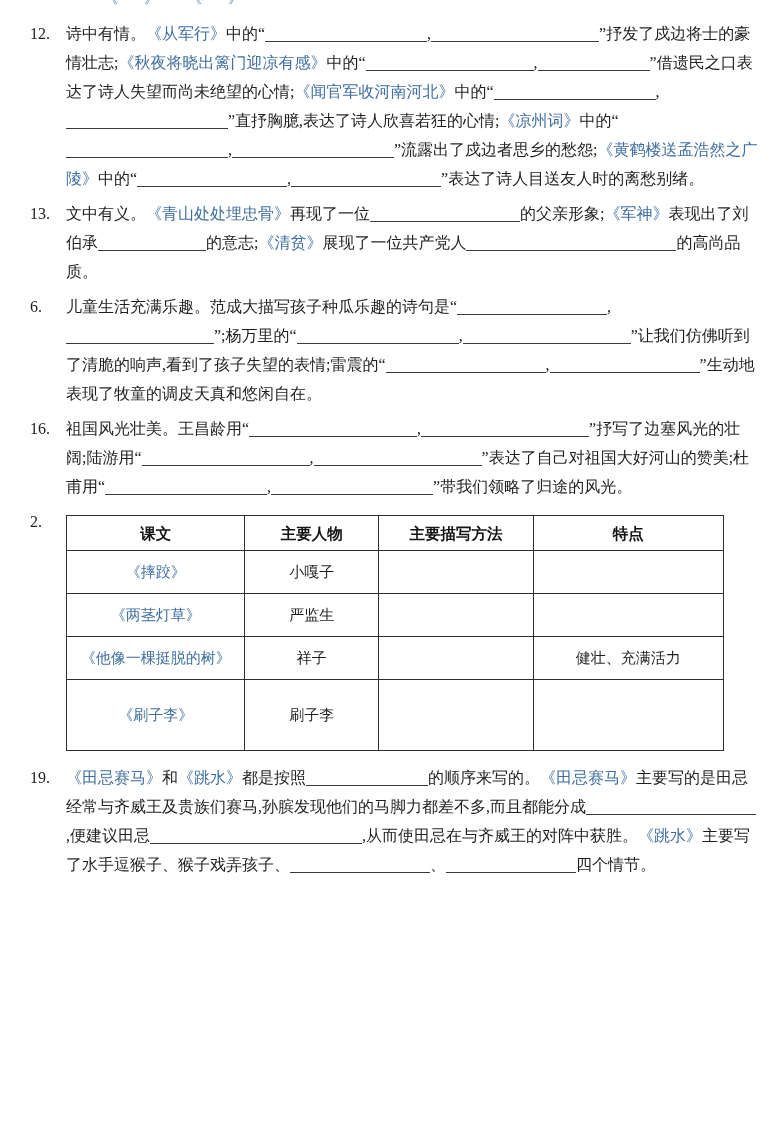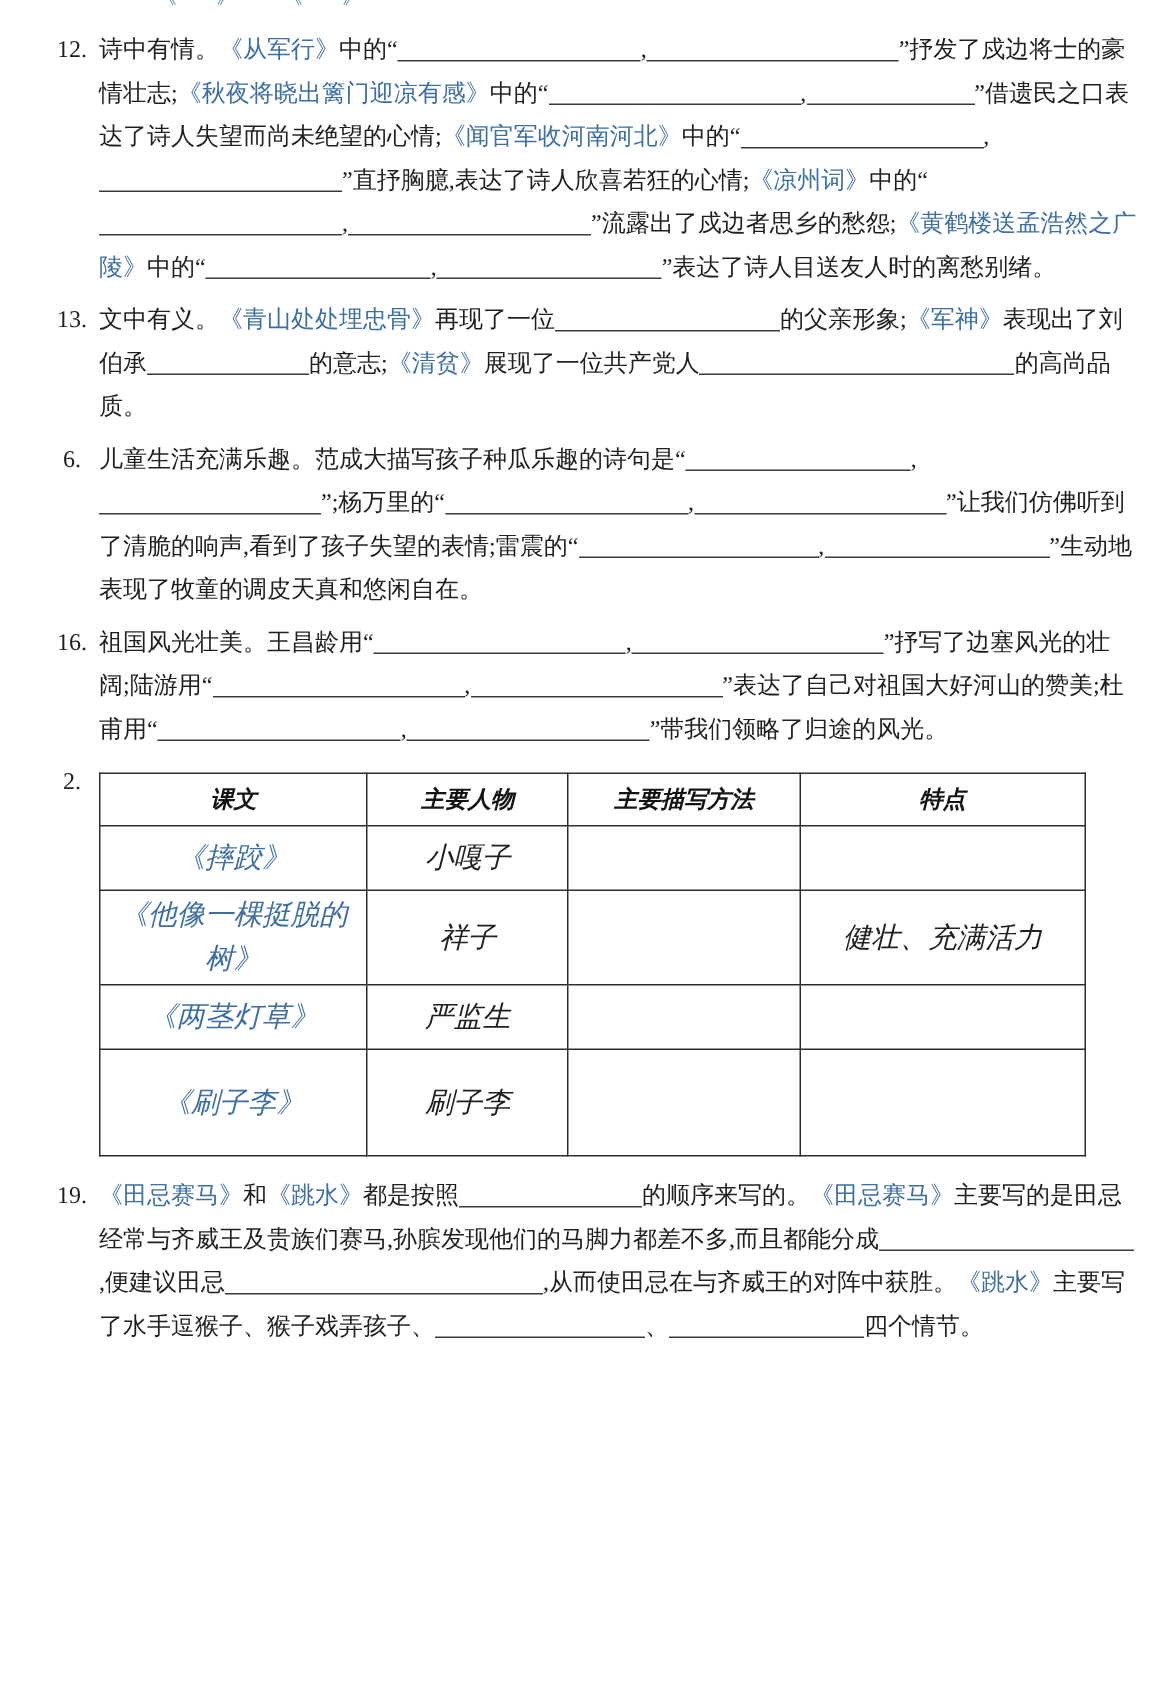--- a/index.html
+++ b/index.html
@@ -13,41 +13,40 @@
     background:#ffffff;overflow:hidden;
     padding:0 26px 0 30px;
     font-family:"Liberation Serif", serif;
     font-size:16px;line-height:29px;color:var(--text);
   }
   .top-clip{height:13px;overflow:hidden;}
   .clip-inner{display:block;transform:translateY(-17px);padding-left:72px;
     letter-spacing:26px;color:var(--blue);opacity:.85;}
   .questions{margin-top:6px;}
   .q{display:flex;margin-bottom:6px;}
-  .qnum{flex:0 0 36px;width:36px;text-align:center;}
+  .qnum{flex:0 0 36px;width:36px;}
   .qbody{flex:1;min-width:0;}
   .btitle{color:var(--blue);}
   .blank{
     display:inline-block;border-bottom:1px solid var(--line);
     height:14px;vertical-align:-3px;
   }
   table.fill-table{
     border-collapse:collapse;table-layout:fixed;width:658px;
     margin:8px 0 6px 0;
-    font-style:italic;
   }
   .fill-table th,.fill-table td{
     border:1.5px solid #2e2e2e;text-align:center;vertical-align:middle;
     padding:2px 4px;overflow:hidden;
   }
   .fill-table th{
     font-family:"Liberation Sans", sans-serif;font-weight:bold;
     height:30px;font-size:15.5px;color:#141414;
   }
-  .fill-table td{height:38px;font-size:19px;}
+  .fill-table td{height:38px;font-size:15px;}
   .fill-table tr.tall td{height:66px;}
   .fill-table td.title-cell{color:var(--blue);}
 </style>
 </head>
 <body>
 
 <div class="page">
 
   <div class="top-clip">
     <span class="clip-inner">《》《》</span>
@@ -96,30 +95,30 @@
             </tr>
           </thead>
           <tbody>
             <tr>
               <td class="title-cell">《摔跤》</td>
               <td>小嘎子</td>
               <td></td>
               <td></td>
             </tr>
             <tr>
+              <td class="title-cell">《两茎灯草》</td>
+              <td>严监生</td>
+              <td></td>
+              <td></td>
+            </tr>
+            <tr>
               <td class="title-cell">《他像一棵挺脱的树》</td>
               <td>祥子</td>
               <td></td>
               <td>健壮、充满活力</td>
-            </tr>
-            <tr>
-              <td class="title-cell">《两茎灯草》</td>
-              <td>严监生</td>
-              <td></td>
-              <td></td>
             </tr>
             <tr class="tall">
               <td class="title-cell">《刷子李》</td>
               <td>刷子李</td>
               <td></td>
               <td></td>
             </tr>
           </tbody>
         </table>
       </div>

